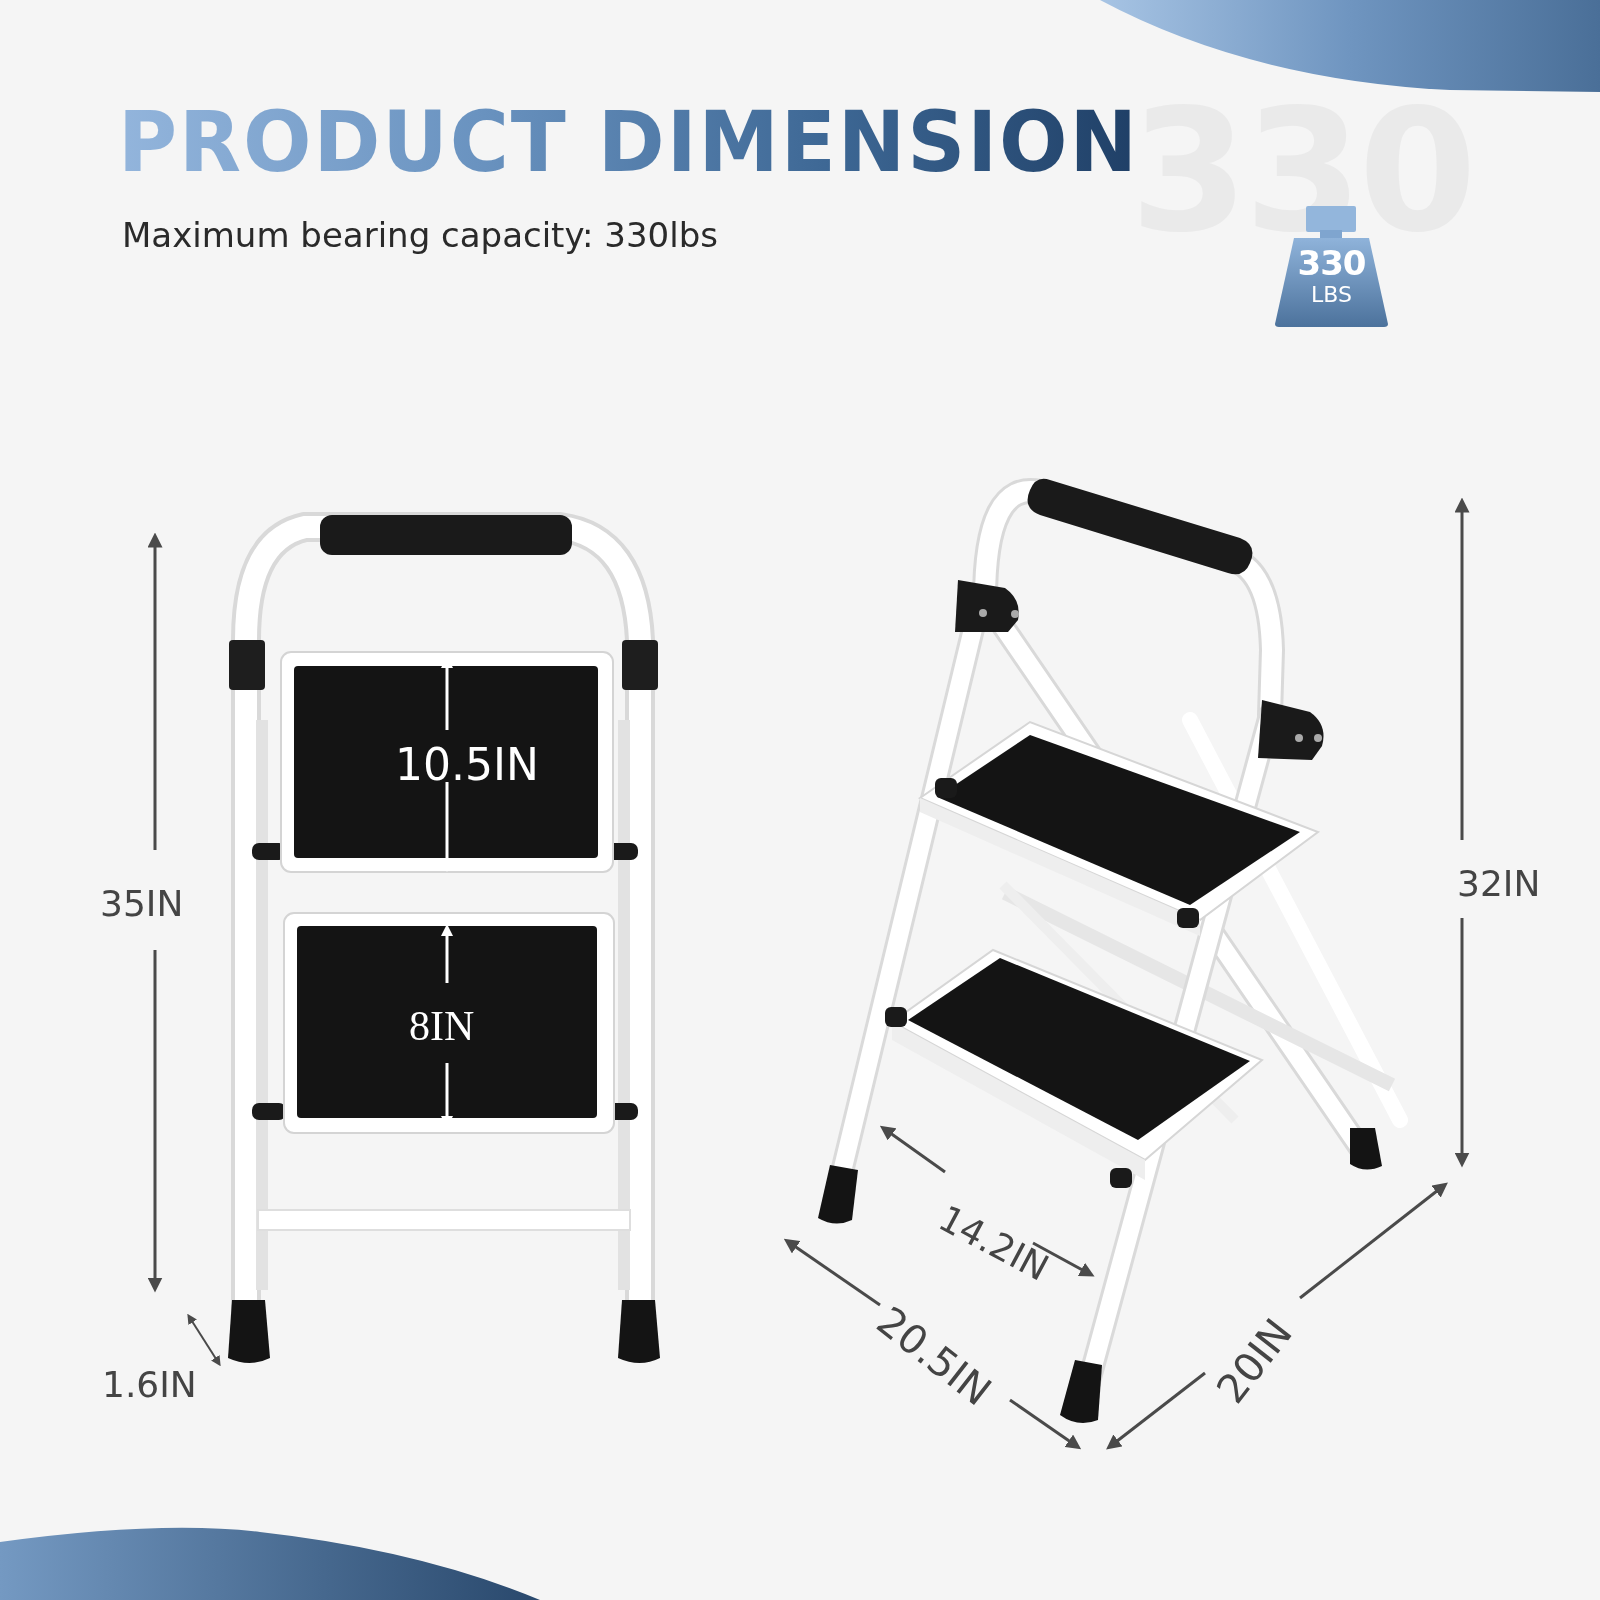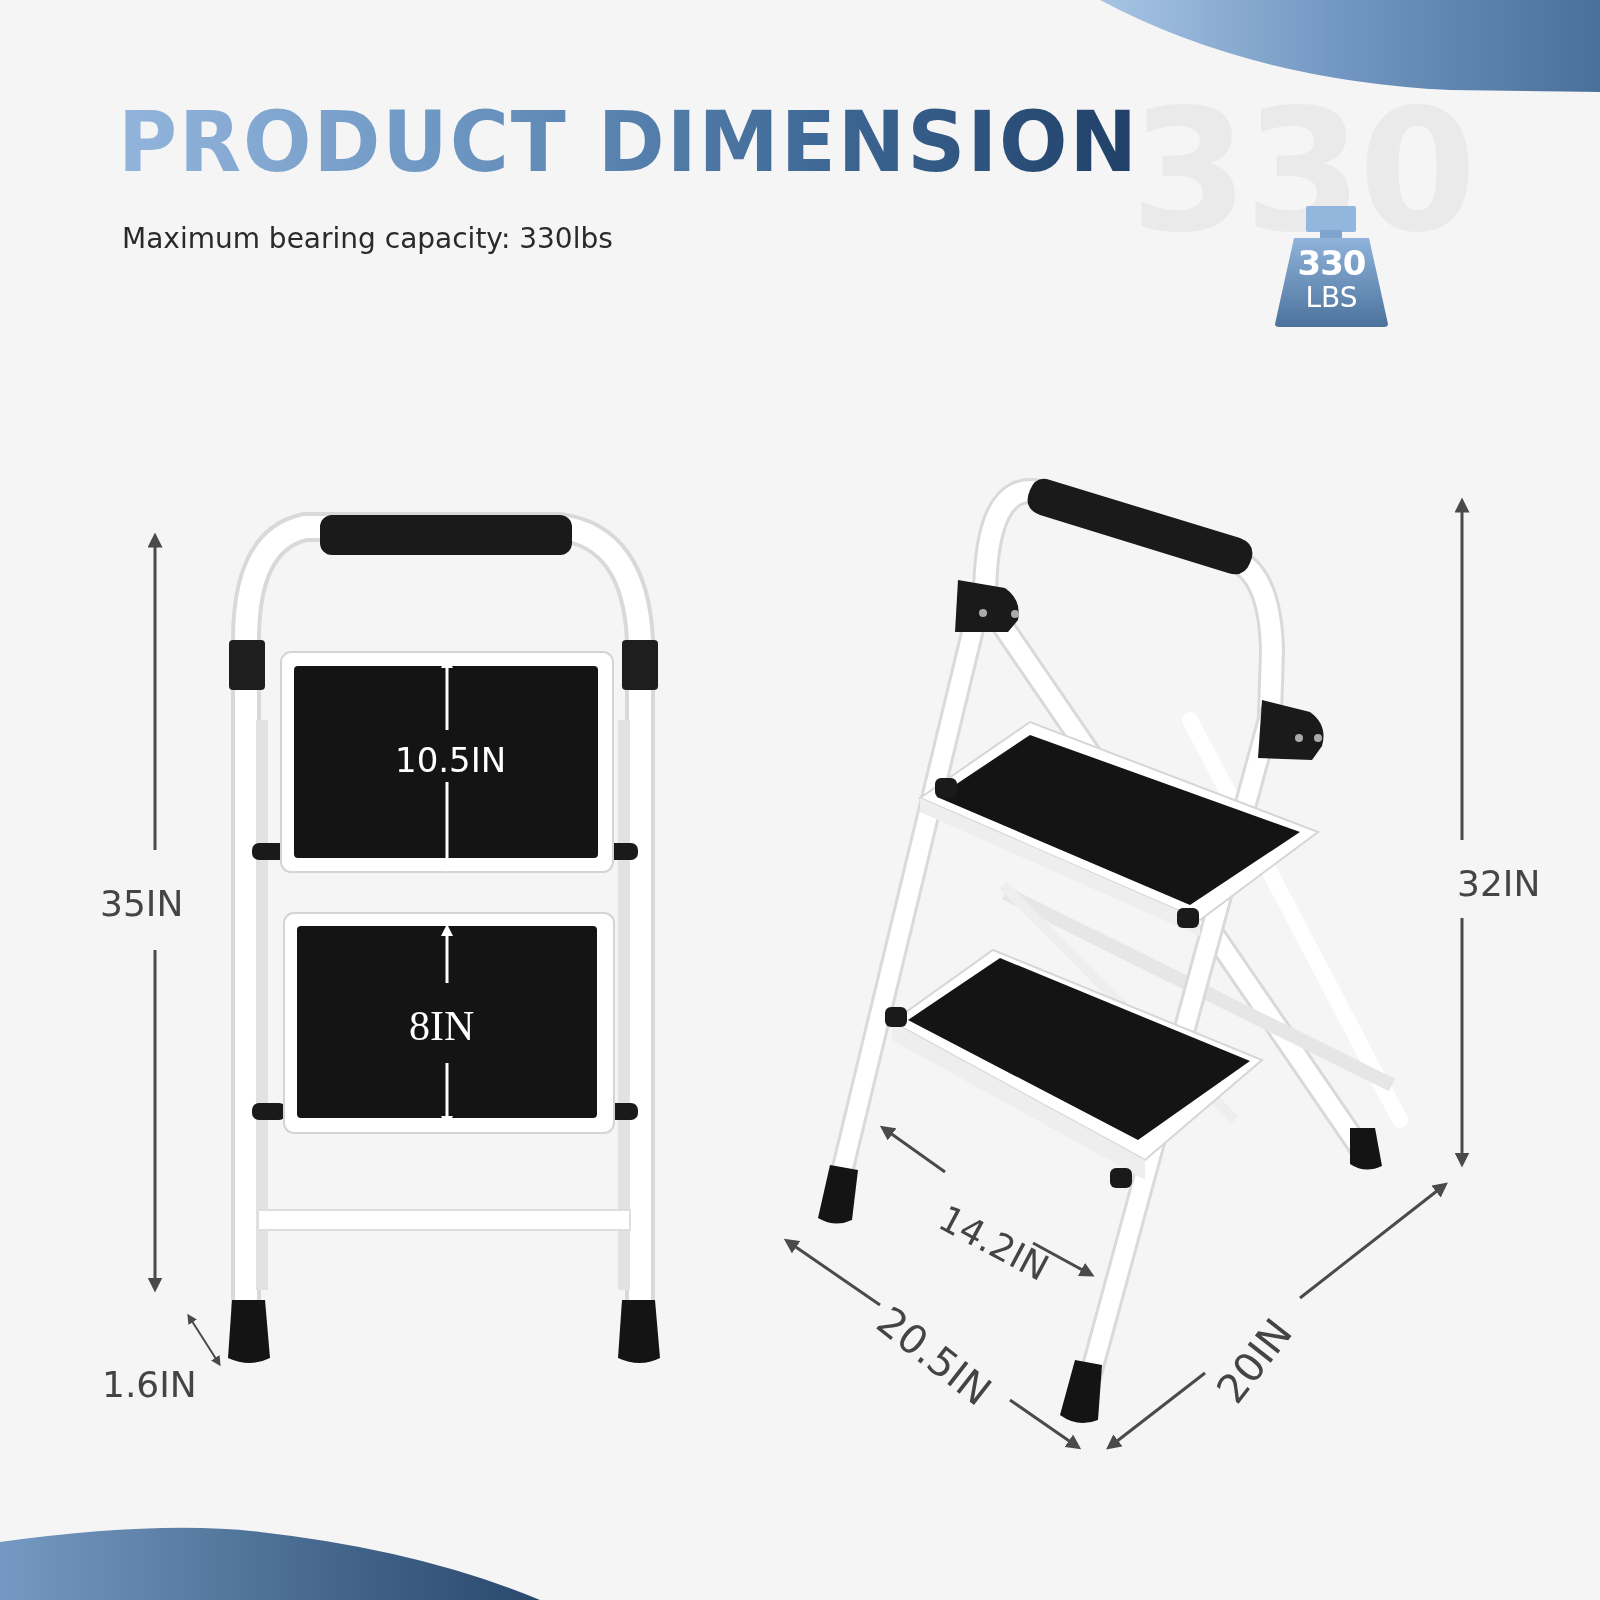--- a/index.html
+++ b/index.html
@@ -11,37 +11,37 @@
   .abs { position: absolute; }
   #deco-top, #deco-bottom, #stage { position: absolute; left: 0; top: 0; }
   .title {
     left: 118px; top: 100px; font-size: 84px; font-weight: bold;
     letter-spacing: 2px; line-height: 1;
     background: linear-gradient(90deg, #93b5dc 0%, #6a93c0 35%, #3d6794 70%, #1f3f66 100%);
     -webkit-background-clip: text; background-clip: text; color: transparent;
     transform: scaleX(0.96); transform-origin: left top;
   }
   .subtitle {
-    left: 122px; top: 218px; font-size: 28px; color: #2a2a2a; line-height: 1; margin-top: 7px;
+    left: 122px; top: 218px; font-size: 34px; color: #2a2a2a; line-height: 1;
   }
   .ghost-number {
     left: 1130px; top: 86px; font-size: 170px; font-weight: bold; color: #eaeaea;
     letter-spacing: -4px; line-height: 1;
   }
   .weight-badge { left: 1274px; top: 206px; width: 115px; height: 122px; }
   .weight-num {
     left: 1274px; top: 246px; width: 115px; text-align: center;
     font-size: 34px; font-weight: bold; color: #fff; line-height: 1; letter-spacing: -1px;
   }
   .weight-unit {
     left: 1274px; top: 284px; width: 115px; text-align: center;
-    font-size: 28px; color: #fff; line-height: 1;
+    font-size: 22px; color: #fff; line-height: 1;
   }
   .dim-label { font-size: 36px; color: #444; line-height: 1; white-space: nowrap; }
-  .dim-label-white { font-size: 34px; color: #fff; line-height: 1; white-space: nowrap; }
+  .dim-label-white { font-size: 44px; color: #fff; line-height: 1; white-space: nowrap; }
 </style>
 </head>
 <body>
 
 <svg id="deco-top" width="1600" height="100" viewBox="0 0 1600 100">
   <defs>
     <linearGradient id="gTop" x1="0" y1="0" x2="1" y2="0">
       <stop offset="0" stop-color="#a7c4e4"></stop>
       <stop offset="0.5" stop-color="#6f95c0"></stop>
       <stop offset="1" stop-color="#4a6f98"></stop>

